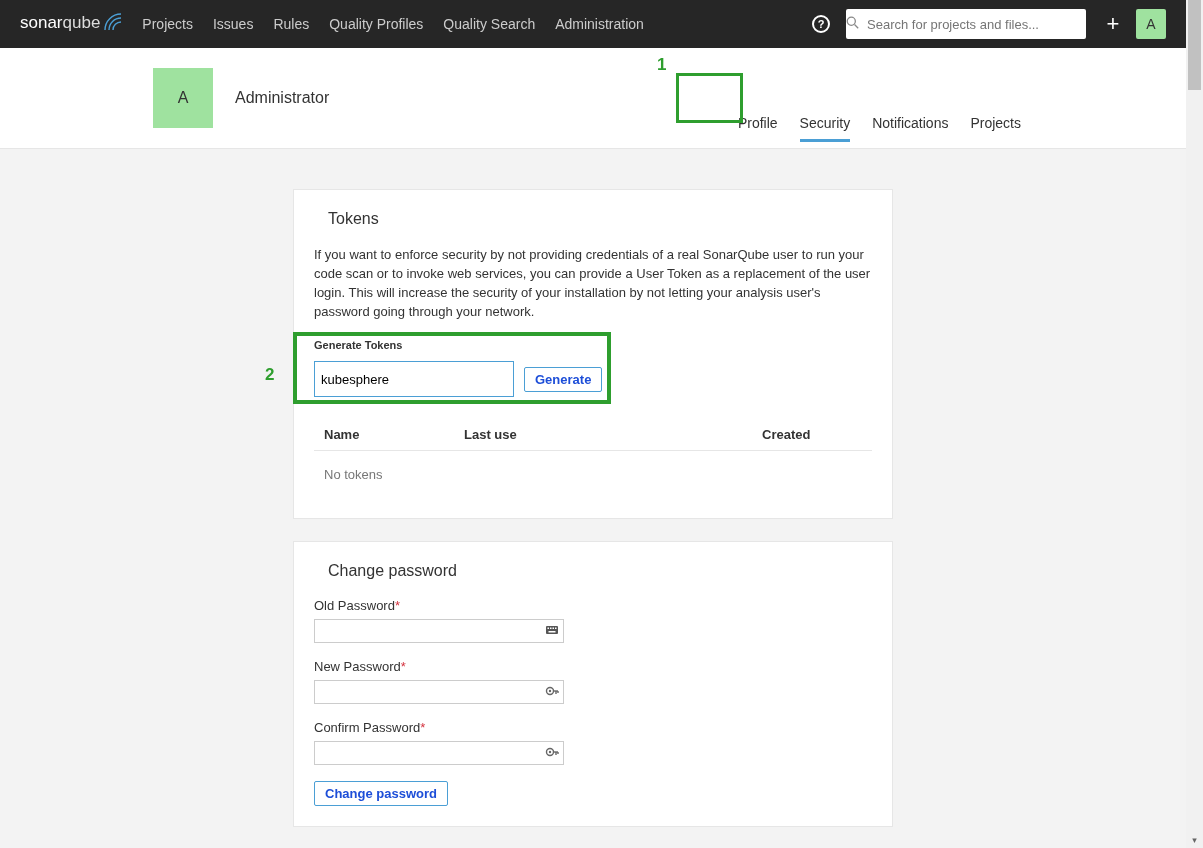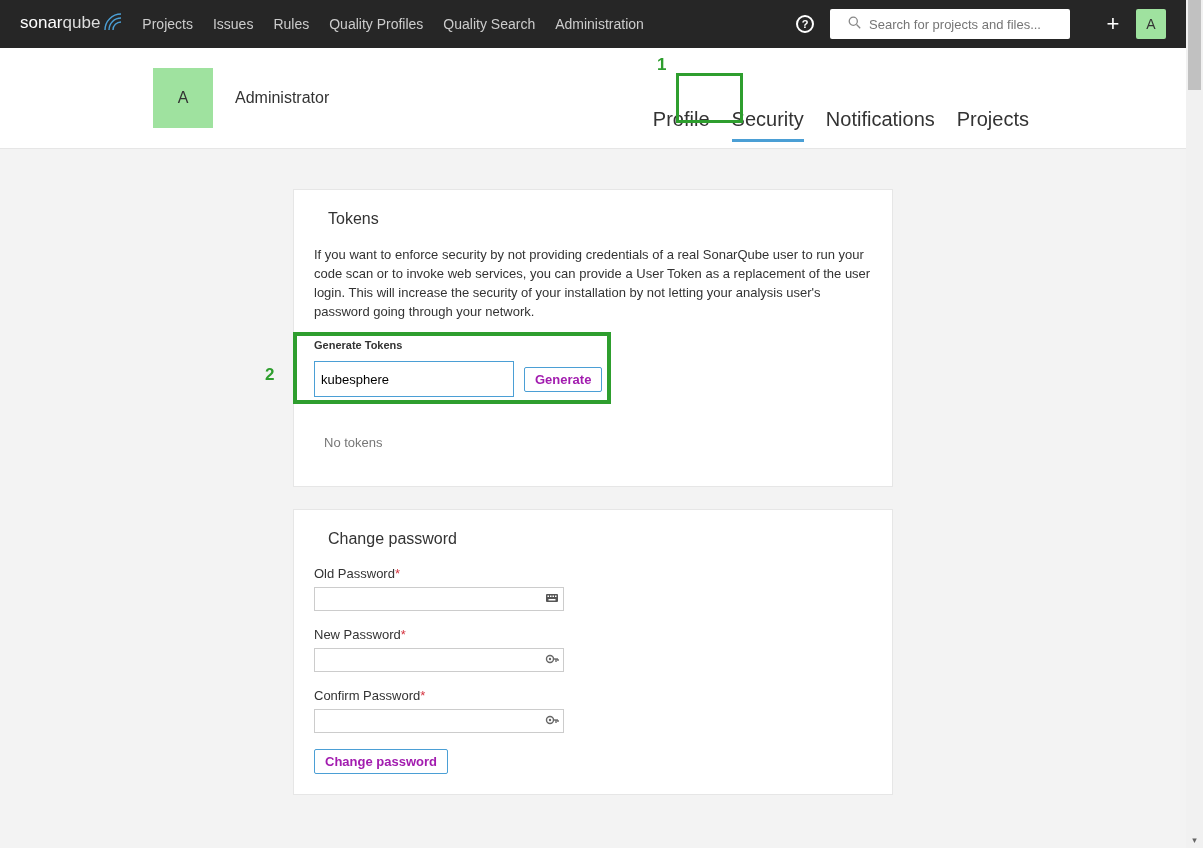--- a/index.html
+++ b/index.html
@@ -18,47 +18,47 @@
 
   
   .topnav { background:#262626; height:48px; display:flex; align-items:center; padding:0 20px 0 20px; color:#ccc; width:calc(100% - 17px); }
   .logo { font-size:17px; font-weight:400; color:#fff; display:flex; align-items:flex-start; margin-right:20px; }
   .logo .q { font-weight:300; color:#ddd; }
   .logo .arcs { margin-left:4px; }
   .nav-items { display:flex; gap:20px; font-size:14px; }
   .nav-items a { color:#ccc; text-decoration:none; }
   .nav-spacer { flex:1; }
   .help-icon { width:18px; height:18px; border:2px solid #fff; border-radius:50%; display:flex; align-items:center; justify-content:center; color:#fff; font-weight:bold; font-size:11px; margin-right:16px; }
-  .search-box { background:#fff; border-radius:2px; width:240px; height:30px; display:flex; align-items:center; padding:0 18px; color:#888; margin-right:28px; }
+  .search-box { background:#fff; border-radius:2px; width:240px; height:30px; display:flex; align-items:center; padding:0 0; color:#888; margin-right:12px; }
   .search-box .mag { margin-right:6px; }
   .search-box input { border:none; outline:none; font-size:13px; flex:1; color:#333; background:transparent; }
   .plus-btn { width:30px; height:30px; display:flex; align-items:center; justify-content:center; color:#fff; font-size:22px; font-weight:300; margin-right:8px; }
   .avatar-sm { width:30px; height:30px; background:#9fe29f; color:#333; display:flex; align-items:center; justify-content:center; font-size:14px; border-radius:2px; }
 
   
   .account-header { background:#fff; border-bottom:1px solid #e6e6e6; width:calc(100% - 17px); }
   .account-inner { width:880px; margin:0 auto; display:flex; align-items:center; height:100px; position:relative; }
   .avatar-lg { width:60px; height:60px; background:#9fe29f; color:#333; display:flex; align-items:center; justify-content:center; font-size:16px; margin-right:22px; }
   .account-name { font-size:16px; color:#333; }
-  .account-tabs { position:absolute; right:4px; bottom:0; display:flex; gap:22px; font-size:20px; padding-bottom:6px; }
+  .account-tabs { position:absolute; right:12px; bottom:0; display:flex; gap:22px; font-size:14px; padding-bottom:6px; }
   .account-tabs .tab { padding:10px 0 8px; color:#333; }
   .account-tabs .tab.active { border-bottom:3px solid #4b9fd5; color:#333; }
   .highlight-box-1 { position:absolute; border:3px solid #2e9e2e; }
   .annot { position:absolute; color:#2e9e2e; font-weight:bold; font-size:17px; }
 
   
   .content { width:calc(100% - 17px); display:flex; justify-content:center; padding-top:40px; }
   .column { width:600px; position:relative; }
   .card { background:#fff; border:1px solid #e6e6e6; padding:20px; margin-bottom:22px; position:relative; }
   .card h2 { font-size:16px; font-weight:400; margin:0 14px 18px; color:#333; }
   .tokens-desc { font-size:13px; line-height:1.45; color:#333; margin-bottom:18px; }
   .gen-title { font-weight:bold; font-size:11px; margin-bottom:10px; }
   .gen-row { display:flex; gap:10px; align-items:center; margin-bottom:22px; }
   .gen-row input { width:200px; height:36px; border:1px solid #4b9fd5; padding:2px 6px; font-size:13px; outline:none; }
-  .btn-outline { border:1px solid #4b9fd5; color:#a21caf; background:#fff; padding:4px 10px; font-size:13px; border-radius:2px; cursor:pointer; font-weight:600; }
+  .btn-outline { border:1px solid #4b9fd5; color:#1d4ed8; background:#fff; padding:4px 10px; font-size:13px; border-radius:2px; cursor:pointer; font-weight:600; }
   .tok-table { width:100%; }
   .tok-head { display:flex; border-bottom:1px solid #e6e6e6; padding:8px 10px; font-weight:bold; font-size:13px; }
   .tok-head .col-name { width:140px; }
   .tok-head .col-last { flex:1; }
   .tok-head .col-created { width:100px; text-align:left; }
   .tok-empty { padding:16px 10px; color:#777; font-size:13px; }
   .highlight-box-2 { position:absolute; border:4px solid #2e9e2e; }
 
   
   .field { margin-bottom:16px; }
@@ -142,20 +142,25 @@
 
         <div class="gen-title">Generate Tokens</div>
         <div class="gen-row">
           <input type="text" value="kubesphere" style="">
           <button class="btn-outline">Generate</button>
         </div>
 
         <div class="highlight-box-2" style="left:-1px; top:142px; width:318px; height:72px;"></div>
 
         <div class="tok-table">
+          <div class="tok-head">
+            <div class="col-name">Name</div>
+            <div class="col-last">Last use</div>
+            <div class="col-created">Created</div>
+          </div>
           <div class="tok-empty">No tokens</div>
         </div>
       </div>
 
       <div class="card">
         <h2>Change password</h2>
 
         <div class="field">
           <label><span>Old Password</span><span class="req">*</span></label>
           <div class="inp-wrap">

